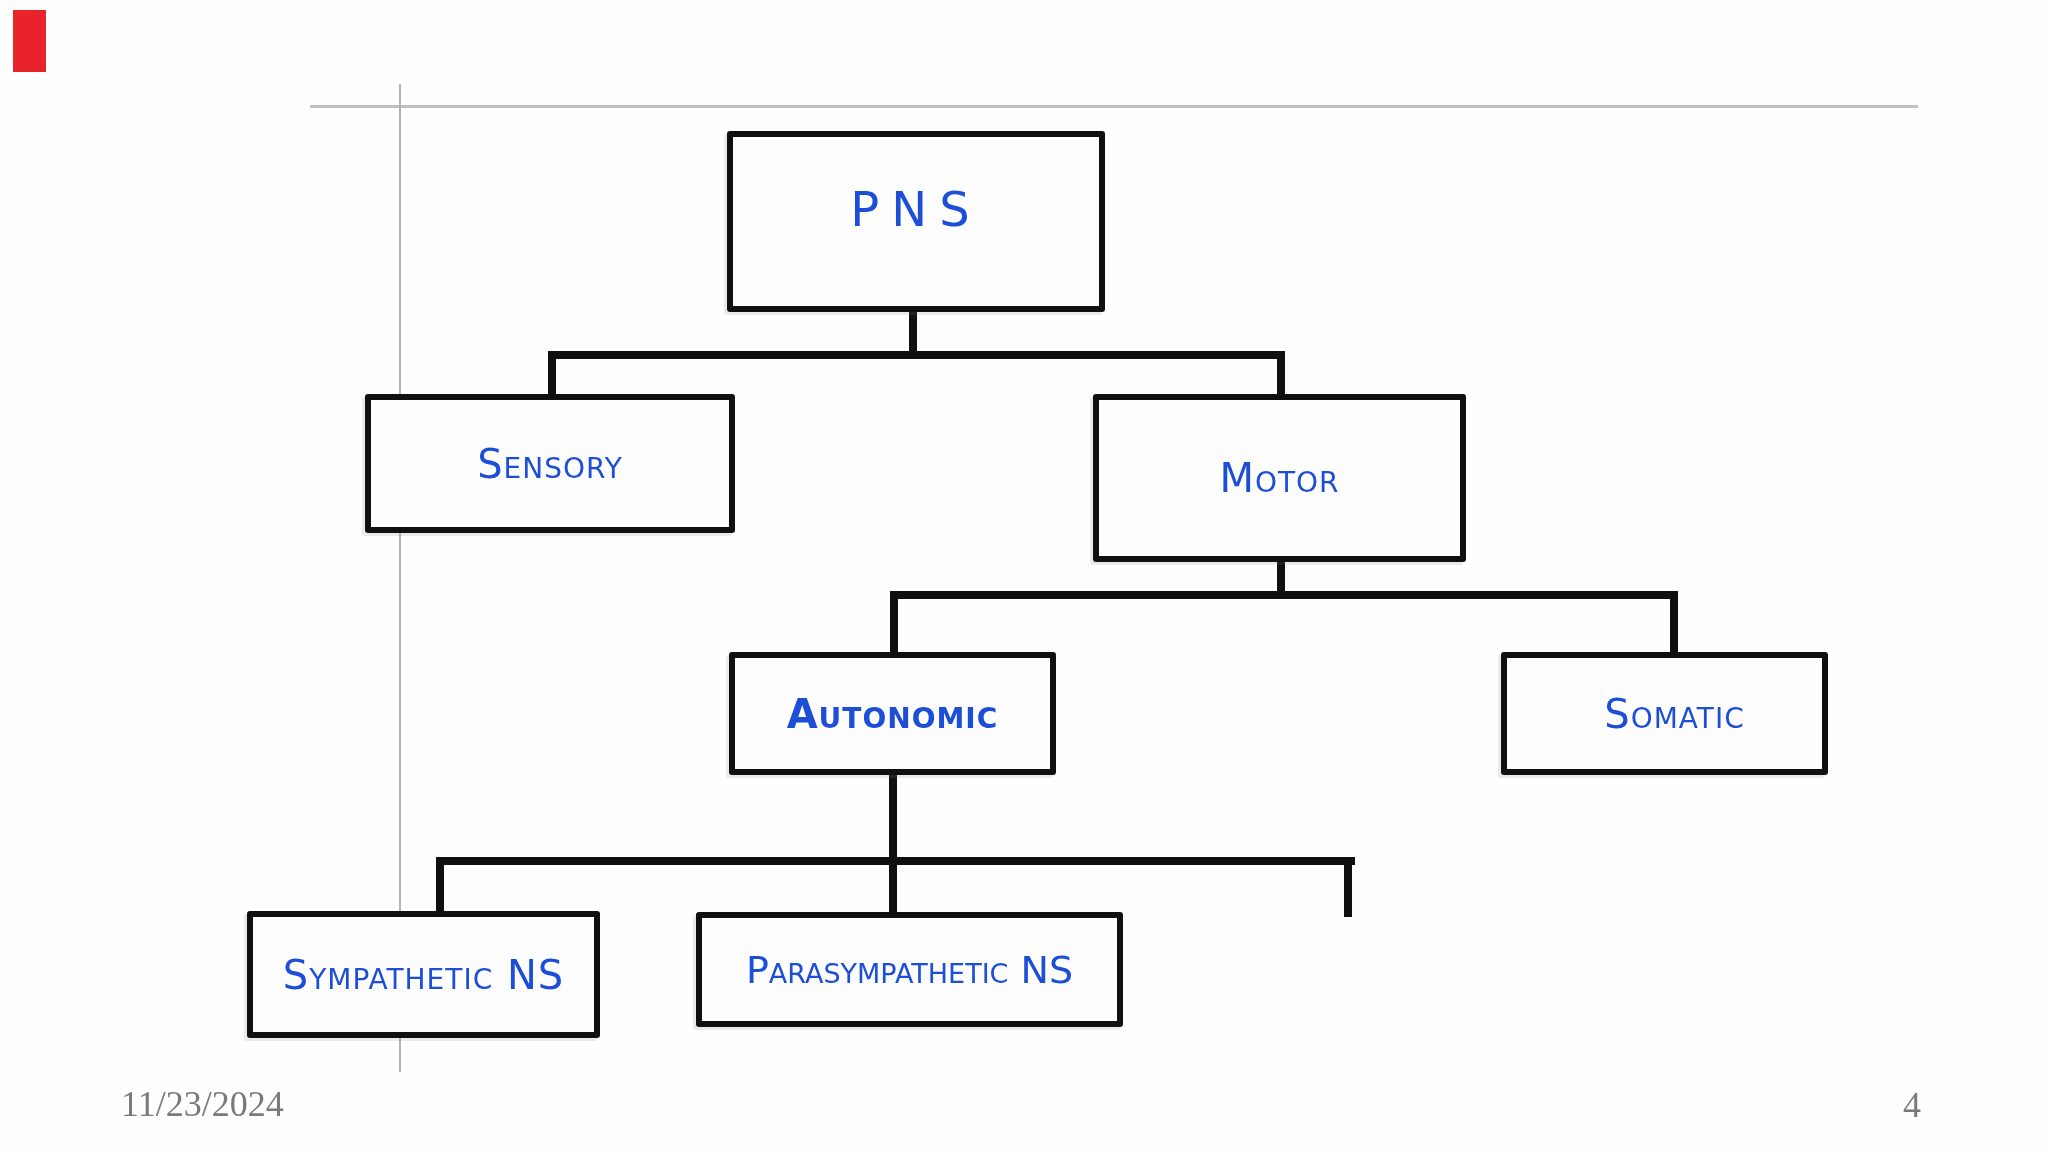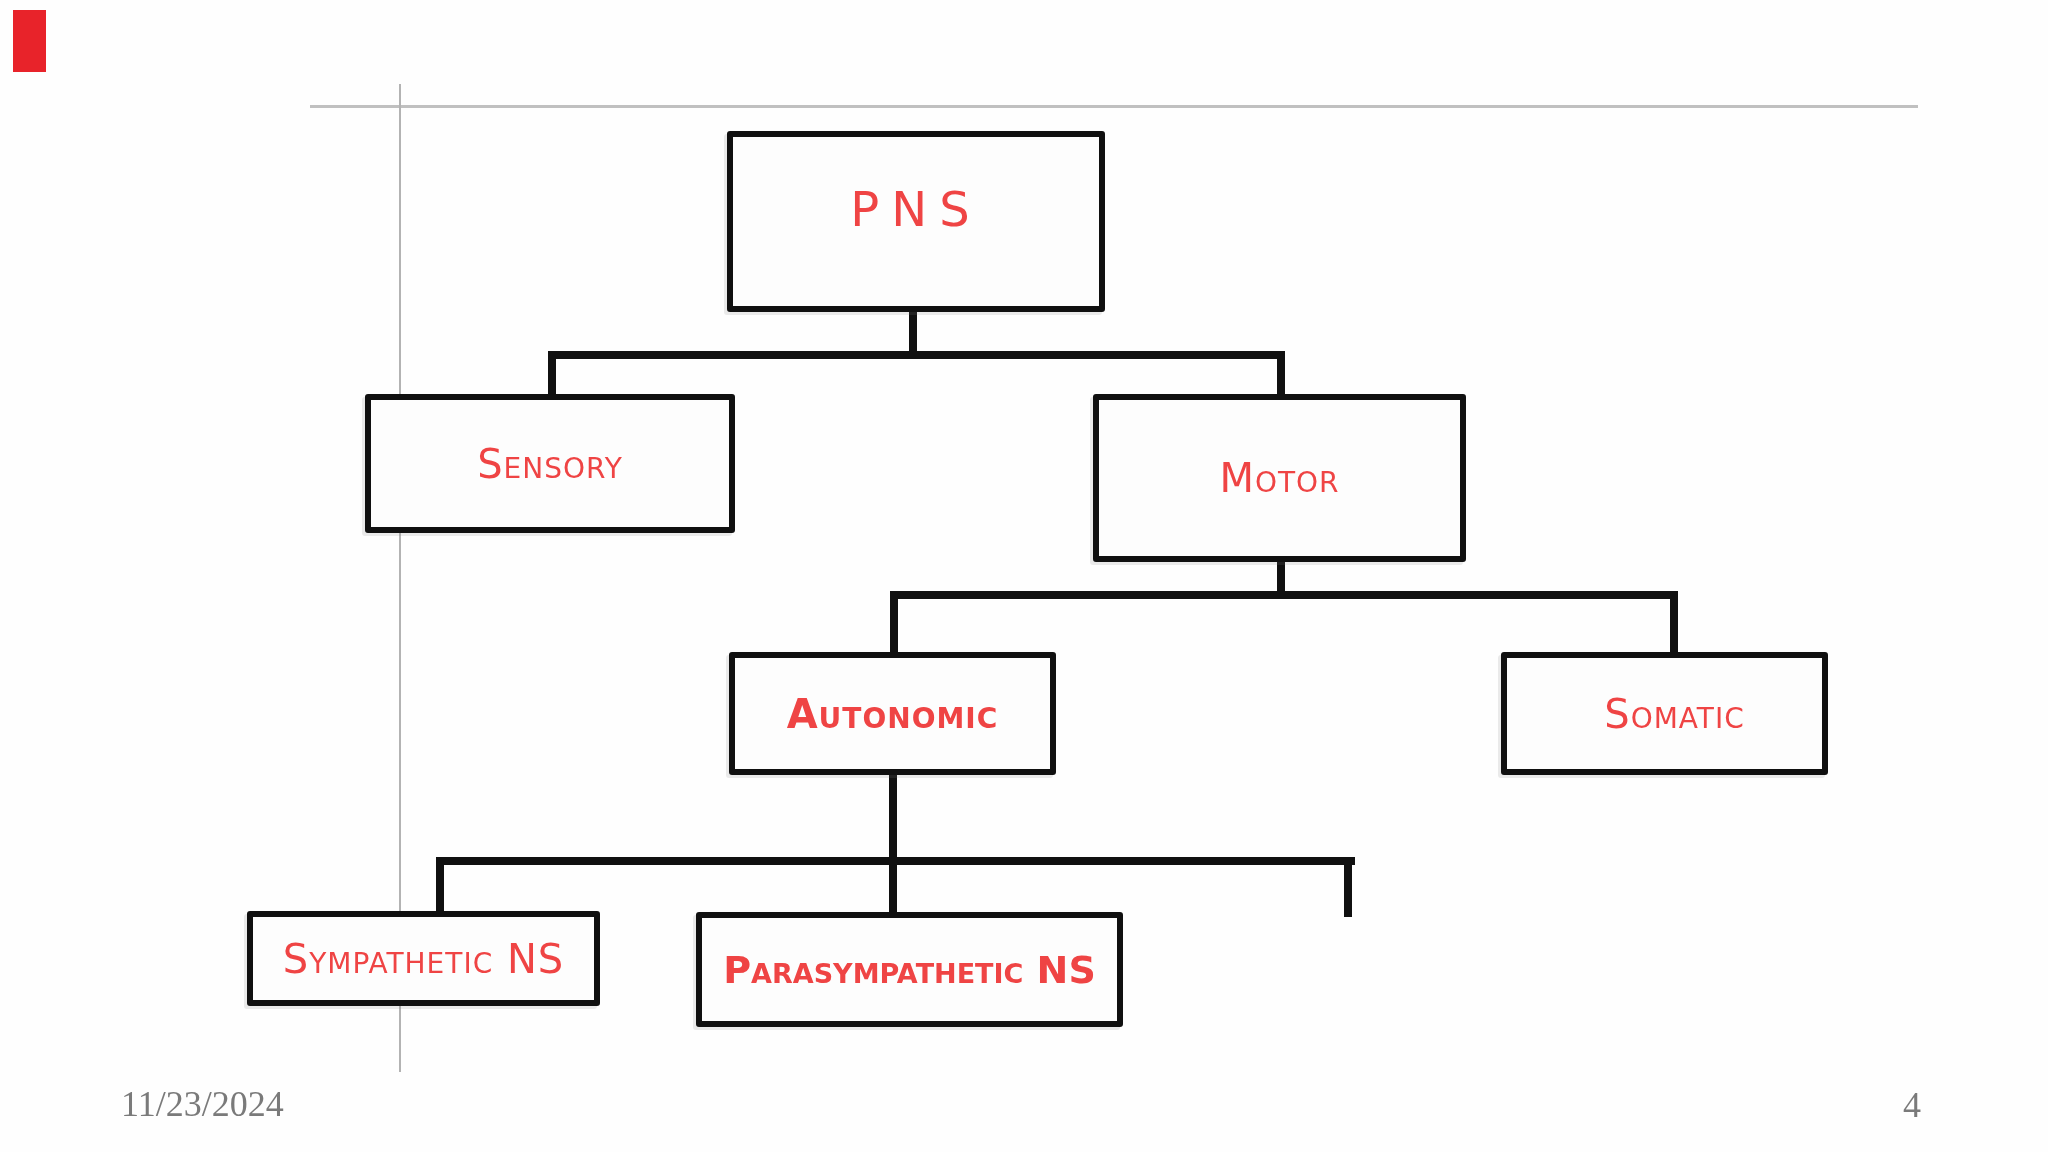--- a/index.html
+++ b/index.html
@@ -14,31 +14,31 @@
   
   #red-marker{position:absolute;left:13px;top:10px;width:33px;height:62px;background:#e8232a;}
   
   .node{
     position:absolute;box-sizing:border-box;border:6px solid #101010;background:#fdfdfd;
     display:flex;align-items:center;justify-content:center;border-radius:3px;
     box-shadow:-3px 3px 0 rgba(130,130,130,0.16);
   }
   .node-label{
     font-family:"DejaVu Sans",sans-serif;font-variant:small-caps;font-size:40px;
-    color:#ef4444;letter-spacing:1px;white-space:nowrap;
+    color:#1d4ed8;letter-spacing:1px;white-space:nowrap;
   }
   #box-pns           {left:727px; top:131px; width:378px; height:181px;}
   #box-pns .node-label{font-variant:normal;font-size:48px;letter-spacing:12px;padding-bottom:26px;}
   #box-sensory       {left:365px; top:394px; width:370px; height:139px;}
   #box-motor         {left:1093px;top:394px; width:373px; height:168px;}
   #box-autonomic     {left:729px; top:652px; width:327px; height:123px;font-weight:bold;}
   #box-somatic       {left:1501px;top:652px; width:327px; height:123px;padding-left:20px;}
-  #box-sympathetic   {left:247px; top:911px; width:353px; height:95px;justify-content:center;}
+  #box-sympathetic   {left:247px; top:911px; width:353px; height:127px;justify-content:center;}
   #box-parasympathetic{left:696px;top:912px; width:427px; height:115px;}
-  #box-parasympathetic .node-label{font-size:38px;letter-spacing:0;font-weight:bold;}
+  #box-parasympathetic .node-label{font-size:38px;letter-spacing:0;}
   #box-enteric       {left:1184px;top:910px; width:323px; height:118px;}
   #box-enteric .node-label{word-spacing:28px;}
   
   .conn{position:absolute;background:#101010;}
   #c-stem-pns        {left:909px; top:305px;width:8px;  height:53px;}
   #c-rail-1          {left:548px; top:351px;width:737px;height:8px;}
   #c-drop-sensory    {left:548px; top:351px;width:8px;  height:50px;}
   #c-drop-motor      {left:1277px;top:351px;width:8px;  height:50px;}
   #c-stem-motor      {left:1277px;top:524px;width:8px;  height:74px;}
   #c-rail-2          {left:890px; top:591px;width:788px;height:8px;}

